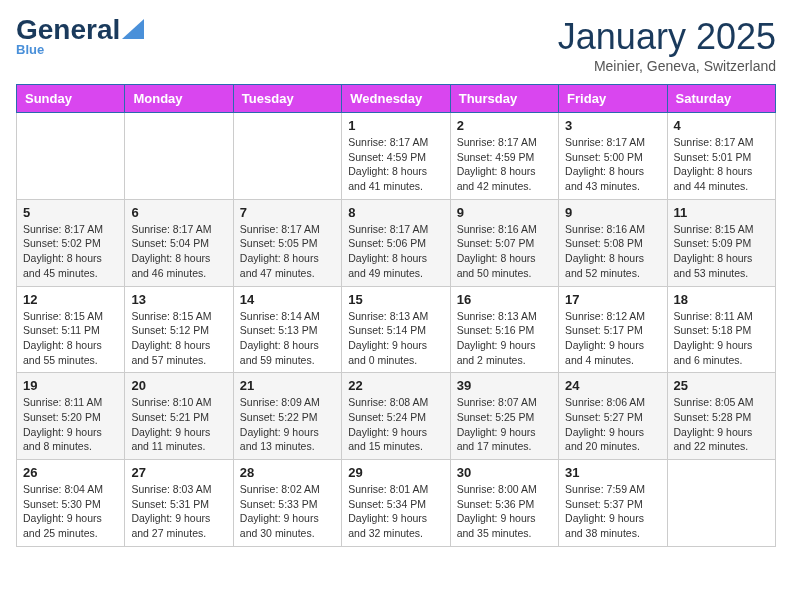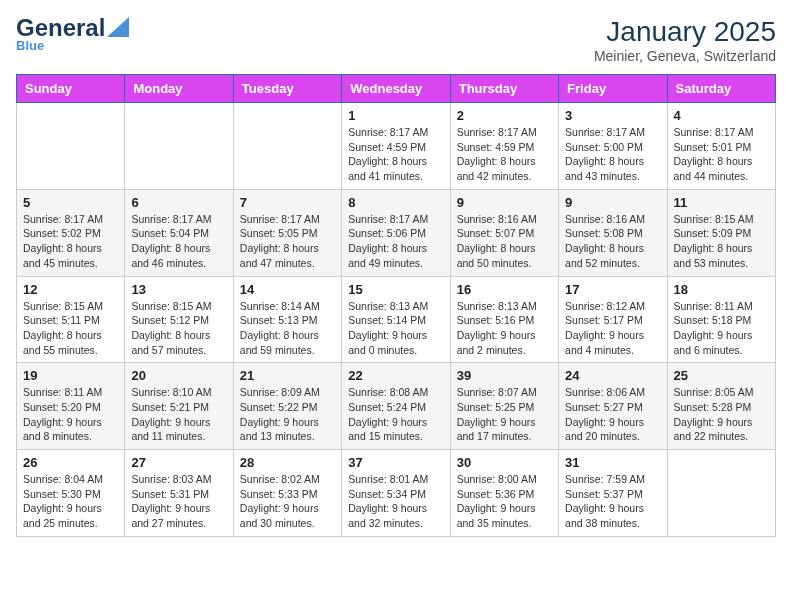--- a/index.html
+++ b/index.html
@@ -15,36 +15,36 @@
       justify-content: space-between;
       align-items: flex-start;
       margin-bottom: 10px;
     }
     .logo {
       display: flex;
       flex-direction: column;
       align-items: flex-start;
     }
     .logo-text {
-      font-size: 24px;
+      font-size: 28px;
       font-weight: bold;
       color: #1a3a5c;
       line-height: 1;
     }
     .logo-sub {
       font-size: 13px;
       color: #4a90d9;
       font-weight: bold;
       margin-top: 2px;
     }
     .title-block {
       text-align: right;
     }
     .month-title {
-      font-size: 28px;
+      font-size: 36px;
       color: #1a3a5c;
       font-weight: normal;
     }
     .location {
       font-size: 14px;
       color: #555;
     }
     .calendar {
       width: 100%;
       border-collapse: collapse;
@@ -236,21 +236,21 @@
         </td>
         <td>
           <div class="day-num">27</div>
           <div class="day-info">Sunrise: 8:03 AM<br>Sunset: 5:31 PM<br>Daylight: 9 hours and 27 minutes.</div>
         </td>
         <td>
           <div class="day-num">28</div>
           <div class="day-info">Sunrise: 8:02 AM<br>Sunset: 5:33 PM<br>Daylight: 9 hours and 30 minutes.</div>
         </td>
         <td>
-          <div class="day-num">37</div>
+          <div class="day-num">29</div>
           <div class="day-info">Sunrise: 8:01 AM<br>Sunset: 5:34 PM<br>Daylight: 9 hours and 32 minutes.</div>
         </td>
         <td>
           <div class="day-num">30</div>
           <div class="day-info">Sunrise: 8:00 AM<br>Sunset: 5:36 PM<br>Daylight: 9 hours and 35 minutes.</div>
         </td>
         <td>
           <div class="day-num">31</div>
           <div class="day-info">Sunrise: 7:59 AM<br>Sunset: 5:37 PM<br>Daylight: 9 hours and 38 minutes.</div>
         </td>

